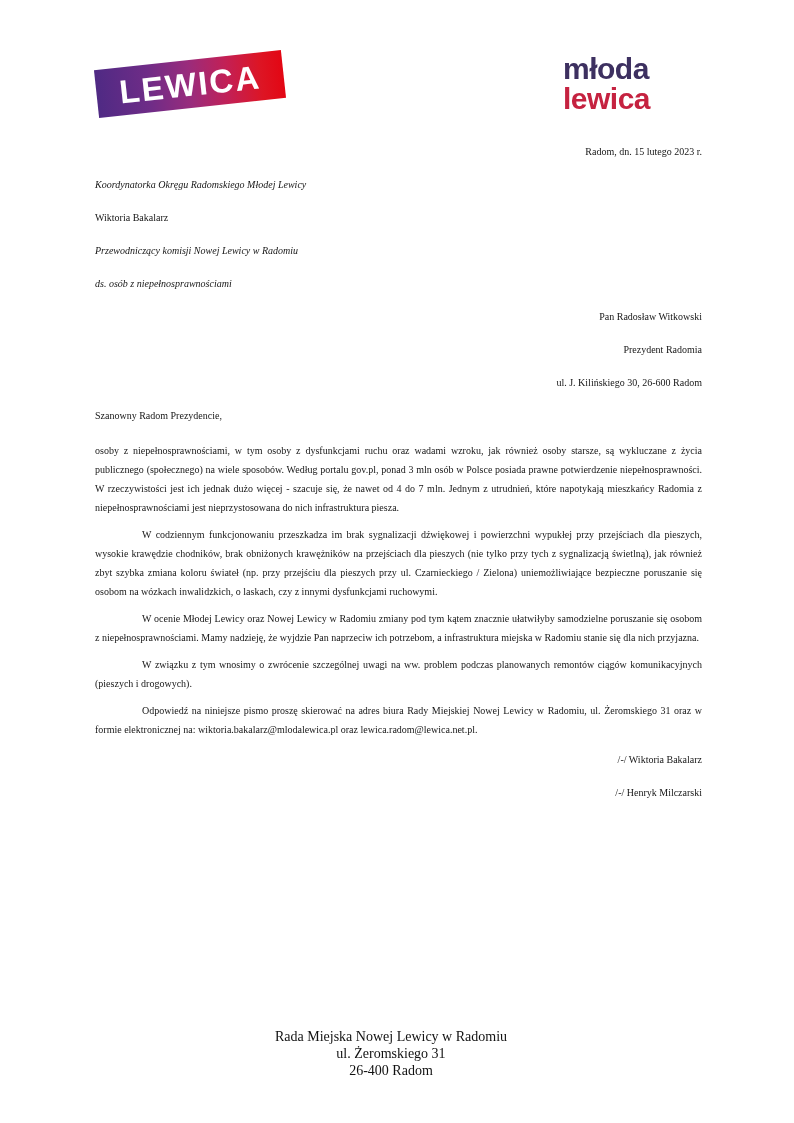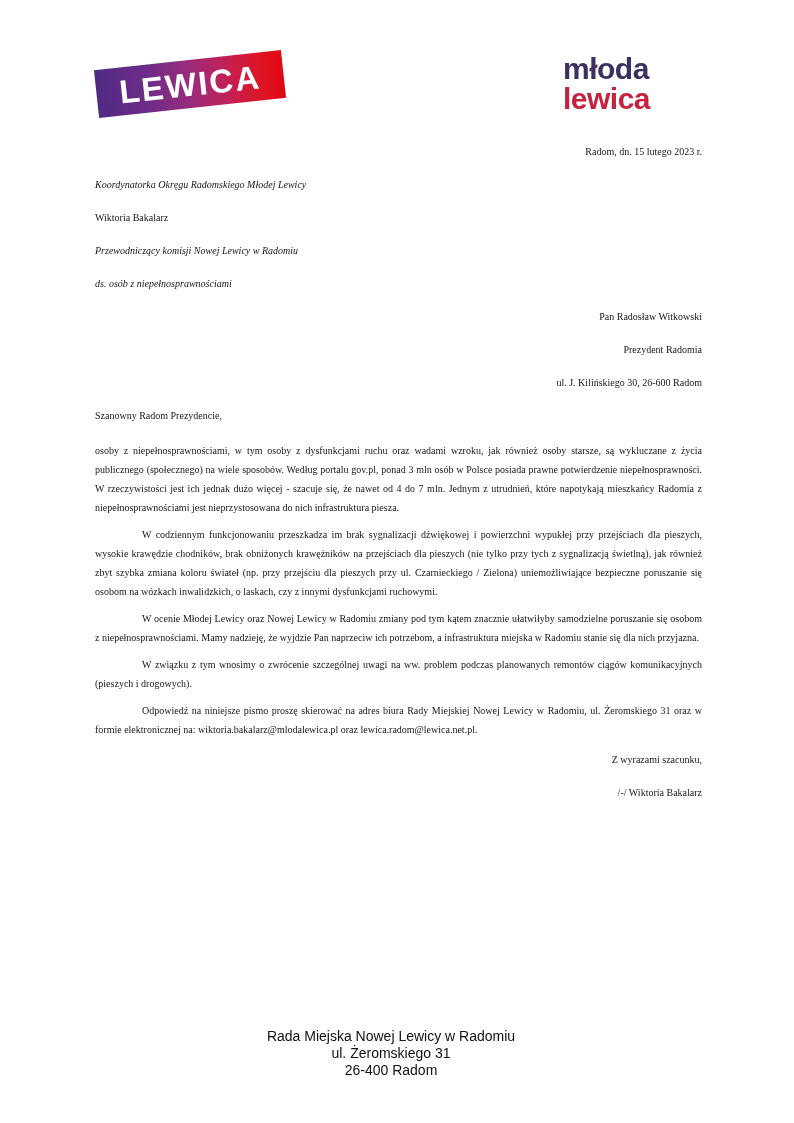--- a/index.html
+++ b/index.html
@@ -47,21 +47,21 @@
   .recipient div { margin-bottom:14px; }
   .salutation { margin-top:13px; margin-bottom:16px; }
   p.body-par { margin:0 0 8px 0; text-align:justify; }
   p.indent { text-indent:47px; }
   .closing { text-align:right; margin-top:11px; }
   .closing div { margin-bottom:14px; }
 
   .footer {
     position:absolute; left:0; top:1028px; width:782px;
     text-align:center;
-    font-family:Liberation Sans, sans-serif;
+    font-family:Liberation Serif, serif;
     font-size:14px; line-height:17px; color:#111111;
   }
 </style>
 </head>
 <body>
 
 <div class="page">
 
   <div class="lewica-logo">
     <span>LEWICA</span>
@@ -91,22 +91,22 @@
 
     <div class="salutation">Szanowny Radom Prezydencie,</div>
 
     <p class="body-par">osoby z niepełnosprawnościami, w tym osoby z dysfunkcjami ruchu oraz wadami wzroku, jak również osoby starsze, są wykluczane z życia publicznego (społecznego) na wiele sposobów. Według portalu gov.pl, ponad 3 mln osób w Polsce posiada prawne potwierdzenie niepełnosprawności. W rzeczywistości jest ich jednak dużo więcej - szacuje się, że nawet od 4 do 7 mln. Jednym z utrudnień, które napotykają mieszkańcy Radomia z niepełnosprawnościami jest nieprzystosowana do nich infrastruktura piesza.</p>
     <p class="body-par indent">W codziennym funkcjonowaniu przeszkadza im brak sygnalizacji dźwiękowej i powierzchni wypukłej przy przejściach dla pieszych, wysokie krawędzie chodników, brak obniżonych krawężników na przejściach dla pieszych (nie tylko przy tych z sygnalizacją świetlną), jak również zbyt szybka zmiana koloru świateł (np. przy przejściu dla pieszych przy ul. Czarnieckiego / Zielona) uniemożliwiające bezpieczne poruszanie się osobom na wózkach inwalidzkich, o laskach, czy z innymi dysfunkcjami ruchowymi.</p>
     <p class="body-par indent">W ocenie Młodej Lewicy oraz Nowej Lewicy w Radomiu zmiany pod tym kątem znacznie ułatwiłyby samodzielne poruszanie się osobom z niepełnosprawnościami. Mamy nadzieję, że wyjdzie Pan naprzeciw ich potrzebom, a infrastruktura miejska w Radomiu stanie się dla nich przyjazna.</p>
     <p class="body-par indent">W związku z tym wnosimy o zwrócenie szczególnej uwagi na ww. problem podczas planowanych remontów ciągów komunikacyjnych (pieszych i drogowych).</p>
     <p class="body-par indent">Odpowiedź na niniejsze pismo proszę skierować na adres biura Rady Miejskiej Nowej Lewicy w Radomiu, ul. Żeromskiego 31 oraz w formie elektronicznej na: wiktoria.bakalarz@mlodalewica.pl oraz lewica.radom@lewica.net.pl.</p>
 
     <div class="closing">
-      <div>Z wyrazami szacunku,</div>
       <div>/-/ Wiktoria Bakalarz</div>
+      <div>/-/ Henryk Milczarski</div>
     </div>
 
   </div>
 
   <div class="footer">
     <div>Rada Miejska Nowej Lewicy w Radomiu</div>
     <div>ul. Żeromskiego 31</div>
     <div>26-400 Radom</div>
   </div>
 

